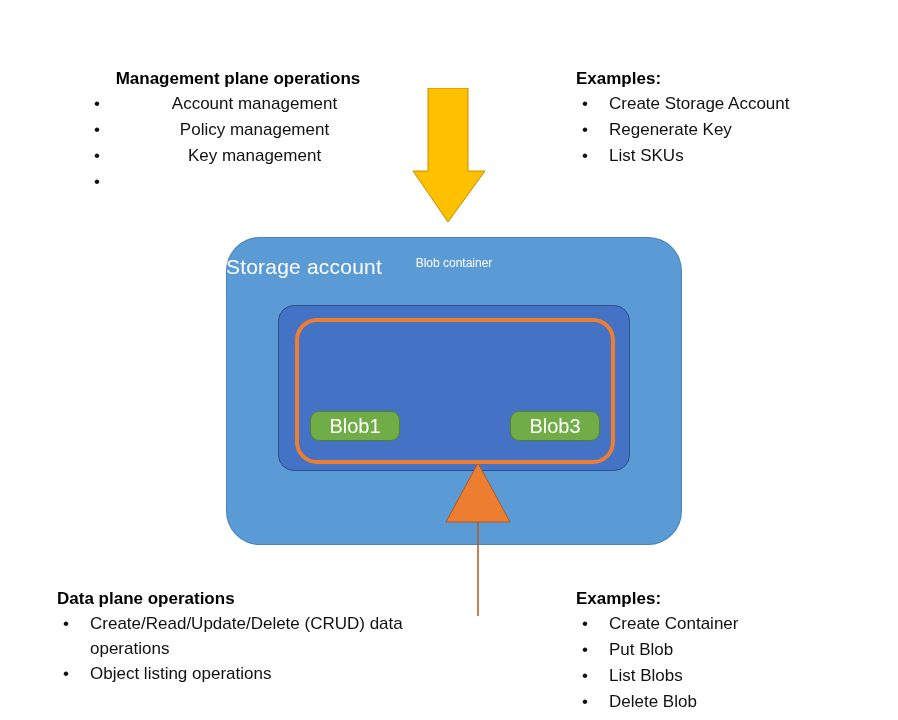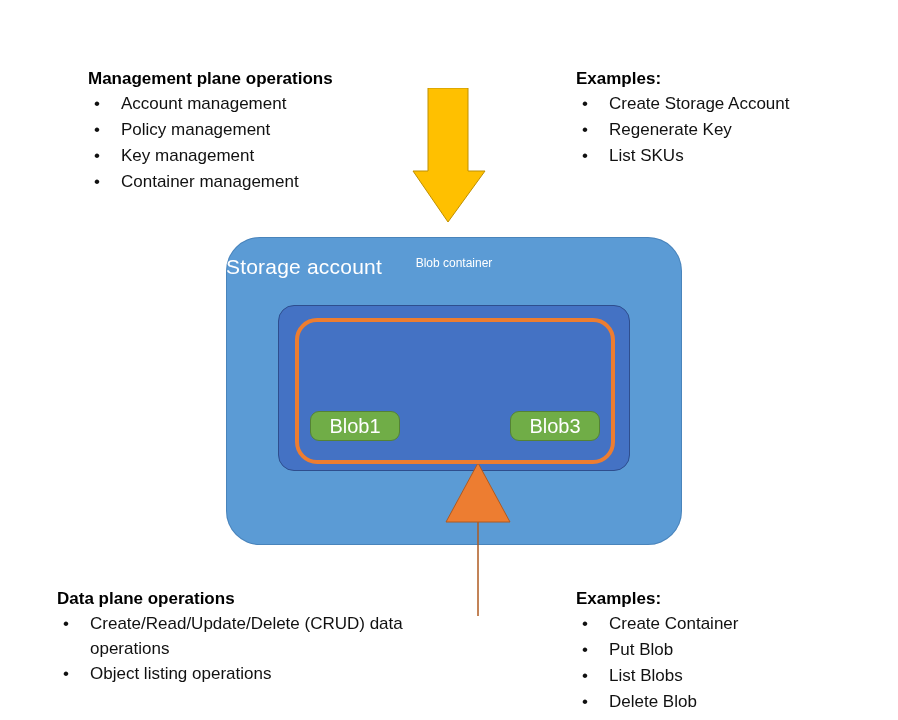--- a/index.html
+++ b/index.html
@@ -48,21 +48,21 @@
     position: absolute;
     left: 6px;
     top: 0;
     font-size: 17px;
     line-height: 26px;
   }
   .tb-list li.wrap {
     line-height: 25px;
   }
 
-  #mgmt-plane-block   { left: 88px;  top: 68px;  width: 300px; }
+  #mgmt-plane-block   { left: 88px;  top: 68px;  width: 300px; text-align: center; }
   #mgmt-examples-block{ left: 576px; top: 68px;  width: 300px; }
   #data-plane-block   { left: 57px;  top: 588px; width: 370px; }
   #data-examples-block{ left: 576px; top: 588px; width: 300px; }
 
   
   .arrow {
     position: absolute;
   }
 
   #arrow-mgmt-down {
@@ -170,21 +170,21 @@
 <body>
 
 <div id="canvas">
 
   <div class="textblock" id="mgmt-plane-block">
     <div class="tb-heading">Management plane operations</div>
     <ul class="tb-list">
       <li><span class="bullet">•</span><span>Account management</span></li>
       <li><span class="bullet">•</span><span>Policy management</span></li>
       <li><span class="bullet">•</span><span>Key management</span></li>
-      <li><span class="bullet">•</span><span>Container management</span></li>
+      <li><span class="bullet">•</span></li>
     </ul>
   </div>
 
   <div class="textblock" id="mgmt-examples-block">
     <div class="tb-heading">Examples:</div>
     <ul class="tb-list">
       <li><span class="bullet">•</span><span>Create Storage Account</span></li>
       <li><span class="bullet">•</span><span>Regenerate Key</span></li>
       <li><span class="bullet">•</span><span>List SKUs</span></li>
     </ul>

